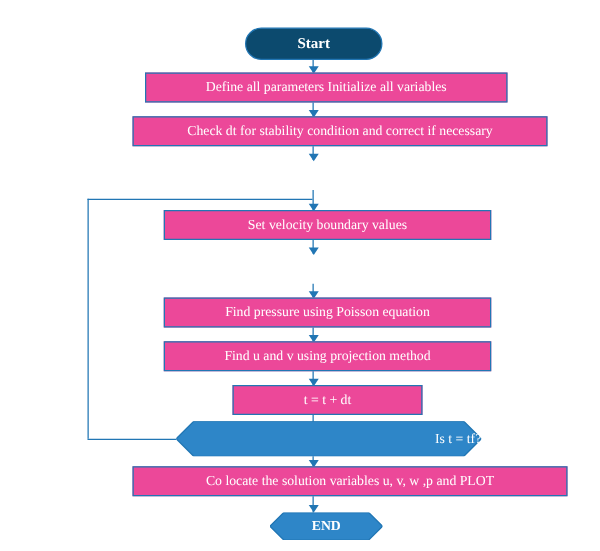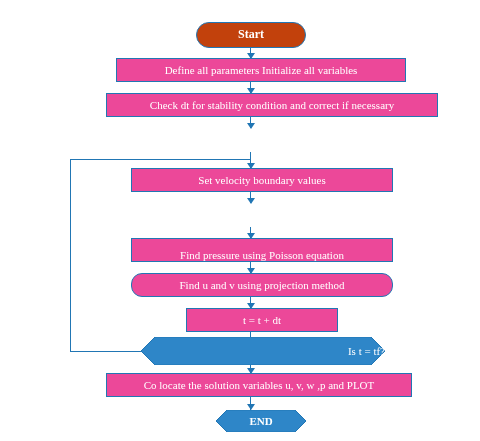--- a/index.html
+++ b/index.html
@@ -30,21 +30,21 @@
   }
   .rect {
     background: #ec4899;
     border: 1px solid #2176b4;
   }
   .rect .label {
     display: block;
     padding: 0 4px;
   }
   .terminator {
-    background: #c2410c;
+    background: #0c4a6e;
     border: 1px solid #2176b4;
   }
   .term-start {
     border-radius: 14px / 14px;
     font-weight: bold;
   }
   .hexwrap {
     position: absolute;
   }
   .hexwrap svg {
@@ -112,28 +112,28 @@
     <span class="label">Set velocity boundary values</span>
   </div>
 
   <div class="conn" style="left:250px; top:192px; width:1px; height:11px;"></div>
   <div class="arrow" style="left:247px; top:198px;"></div>
 
 
   <div class="conn" style="left:250px; top:227px; width:1px; height:11px;"></div>
   <div class="arrow" style="left:247px; top:233px;"></div>
 
-  <div class="node rect" style="left:131px; top:238px; width:262px; height:24px; font-size:11px;align-items:flex-end;">
+  <div class="node rect" style="left:131px; top:238px; width:262px; height:24px; font-size:11px;">
     <span class="label">Find pressure using Poisson equation</span>
   </div>
 
   <div class="conn" style="left:250px; top:262px; width:1px; height:11px;"></div>
   <div class="arrow" style="left:247px; top:268px;"></div>
 
-  <div class="node rect" style="left:131px; top:273px; width:262px; height:24px; font-size:11px;border-radius:11px;">
+  <div class="node rect" style="left:131px; top:273px; width:262px; height:24px; font-size:11px;">
     <span class="label">Find u and v using projection method</span>
   </div>
 
   <div class="conn" style="left:250px; top:297px; width:1px; height:11px;"></div>
   <div class="arrow" style="left:247px; top:303px;"></div>
 
   <div class="node rect" style="left:186px; top:308px; width:152px; height:24px; font-size:11px;">
     <span class="label">t = t + dt</span>
   </div>
 
@@ -144,21 +144,21 @@
       <polygon points="14,0 230,0 244,14 230,28 14,28 0,14" fill="#2e86c8" stroke="#2176b4" stroke-width="1"></polygon>
     </svg>
     <div class="hexlabel" style="font-size:11px;justify-content:flex-end;">
       <span>Is t = tf?</span>
     </div>
   </div>
 
   <div class="conn" style="left:250px; top:365px; width:1px; height:8px;"></div>
   <div class="arrow" style="left:247px; top:368px;"></div>
 
-  <div class="node rect" style="left:106px; top:373px; width:306px; height:24px; font-size:11px;">
+  <div class="node rect" style="left:106px; top:373px; width:348px; height:24px; font-size:11px;">
     <span class="label">Co locate the solution variables u, v, w ,p and PLOT</span>
   </div>
 
   <div class="conn" style="left:250px; top:397px; width:1px; height:13px;"></div>
   <div class="arrow" style="left:247px; top:404px;"></div>
 
   <div class="hexwrap" style="left:216px; top:410px; width:90px; height:22px;">
     <svg width="90" height="22" viewBox="0 0 90 22">
       <polygon points="11,0 79,0 90,11 79,22 11,22 0,11" fill="#2e86c8" stroke="#2176b4" stroke-width="1"></polygon>
     </svg>

